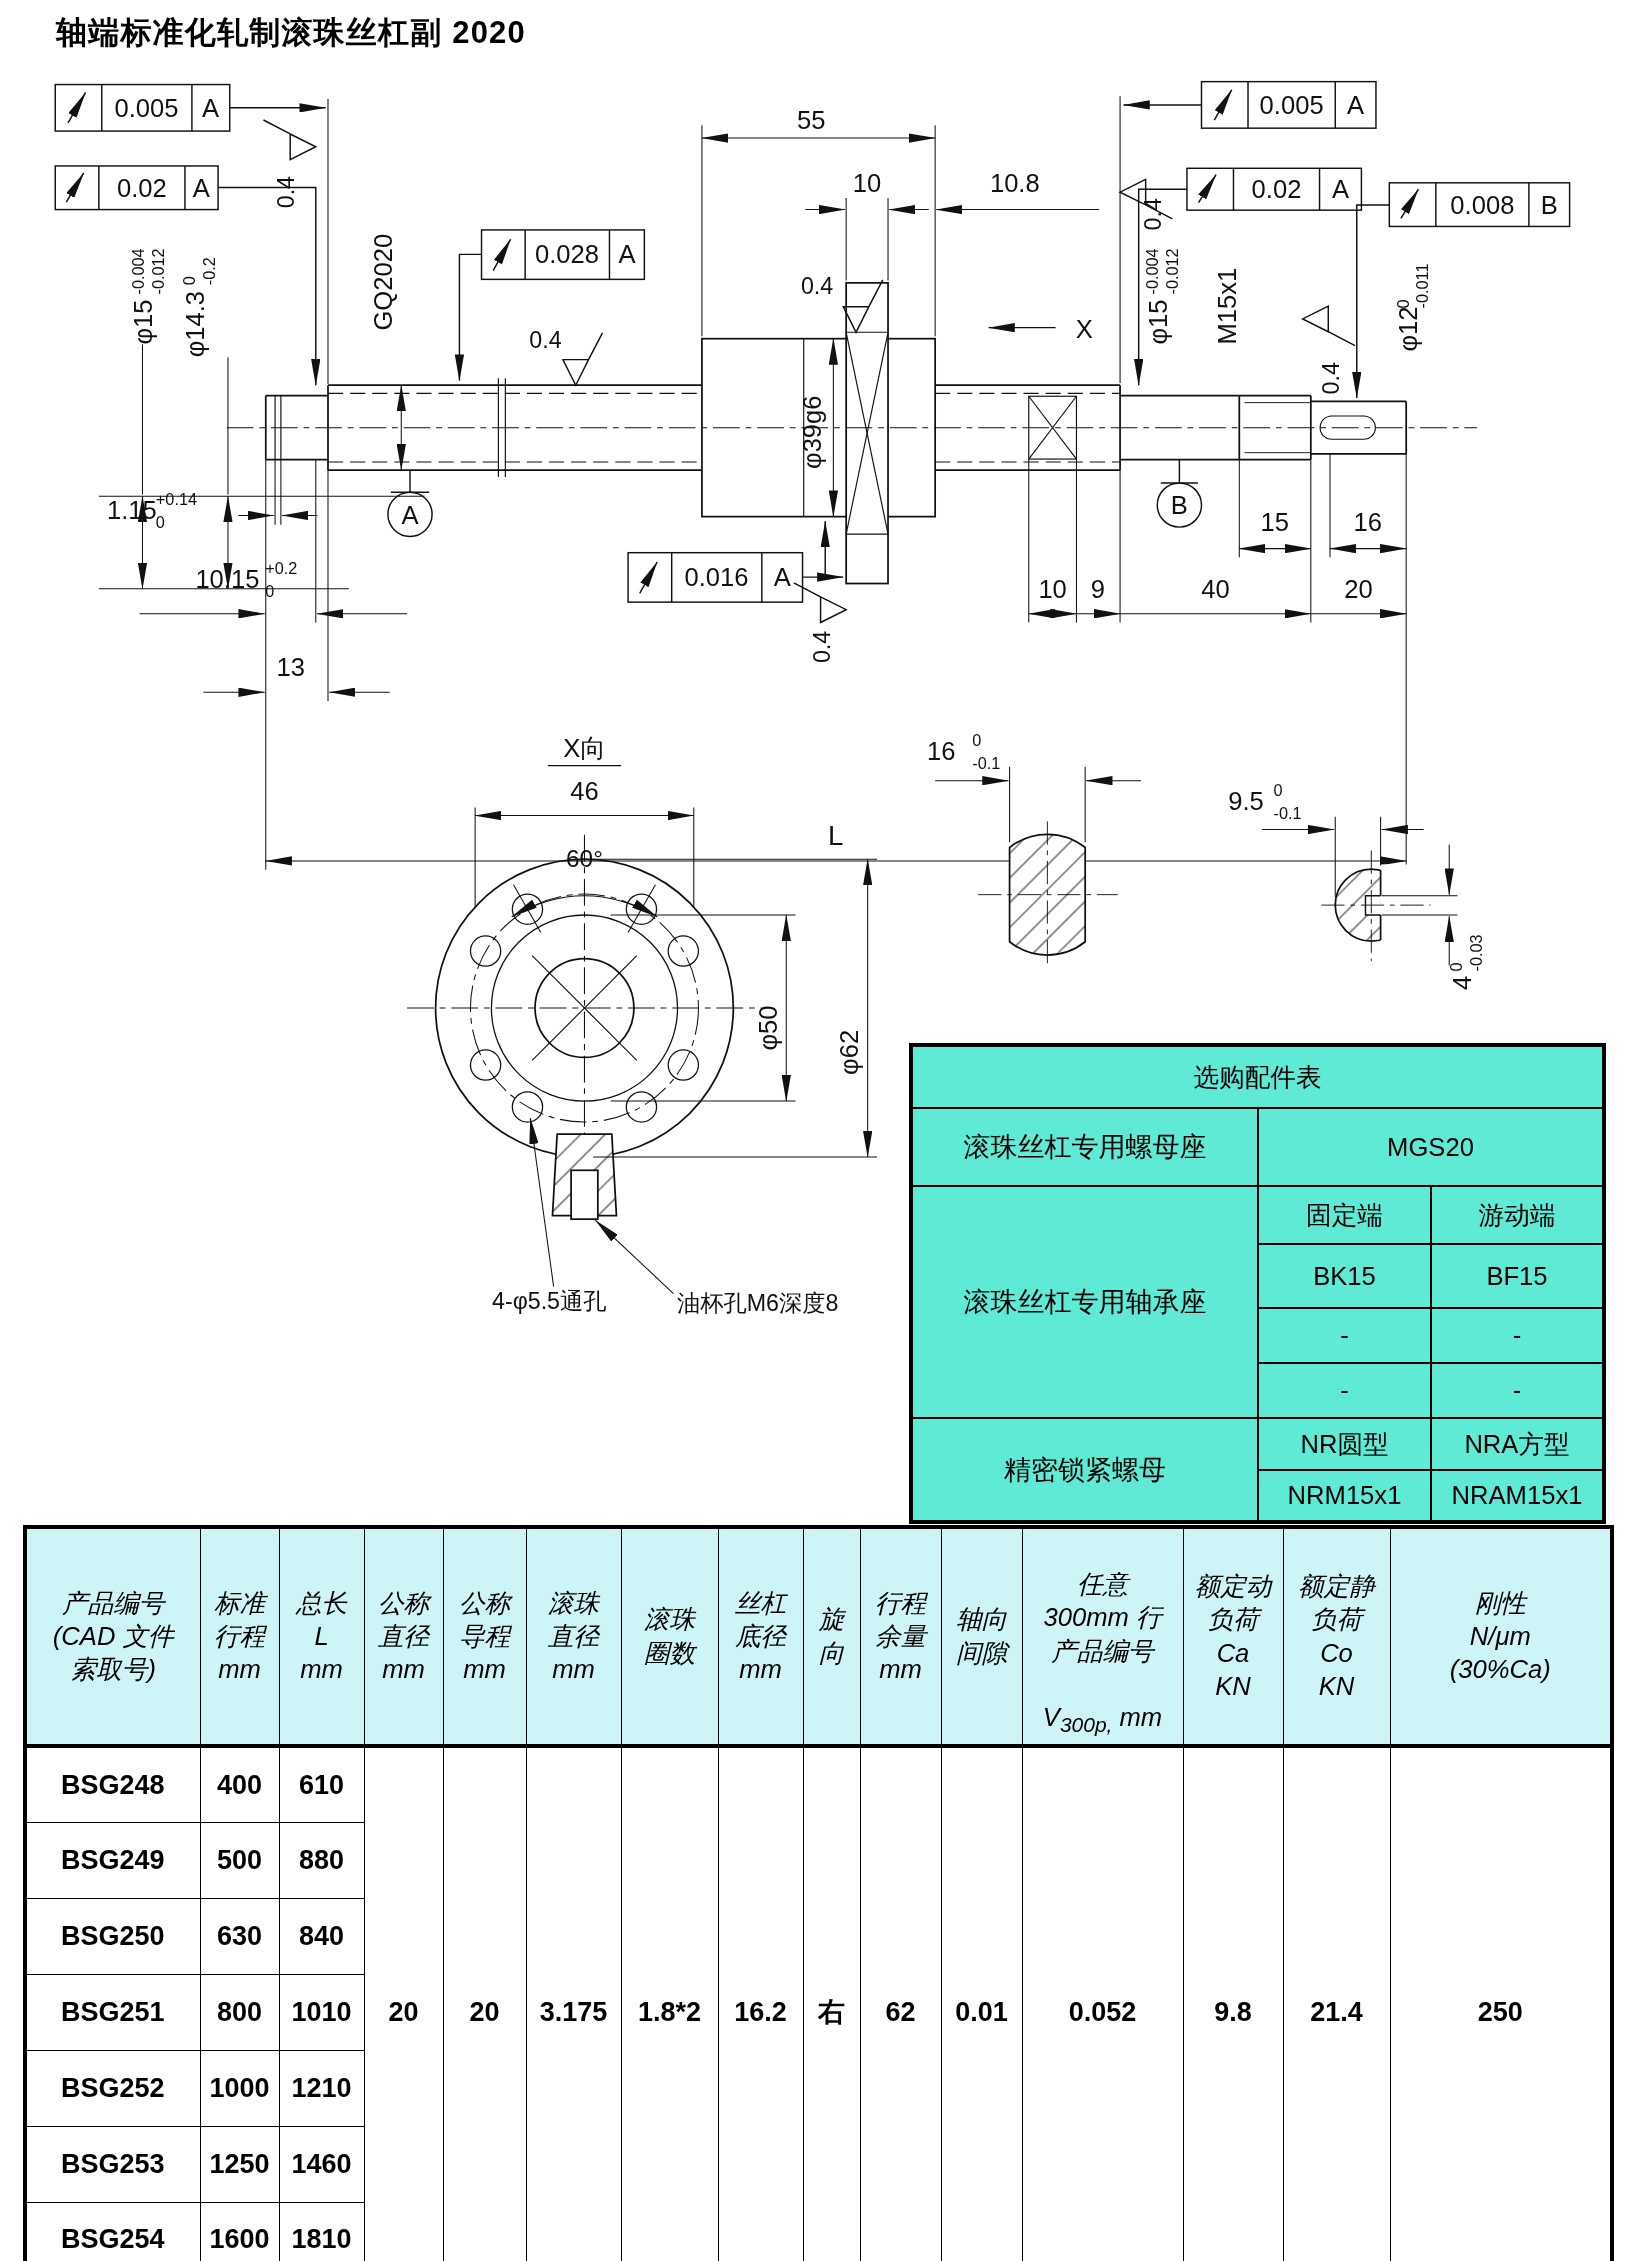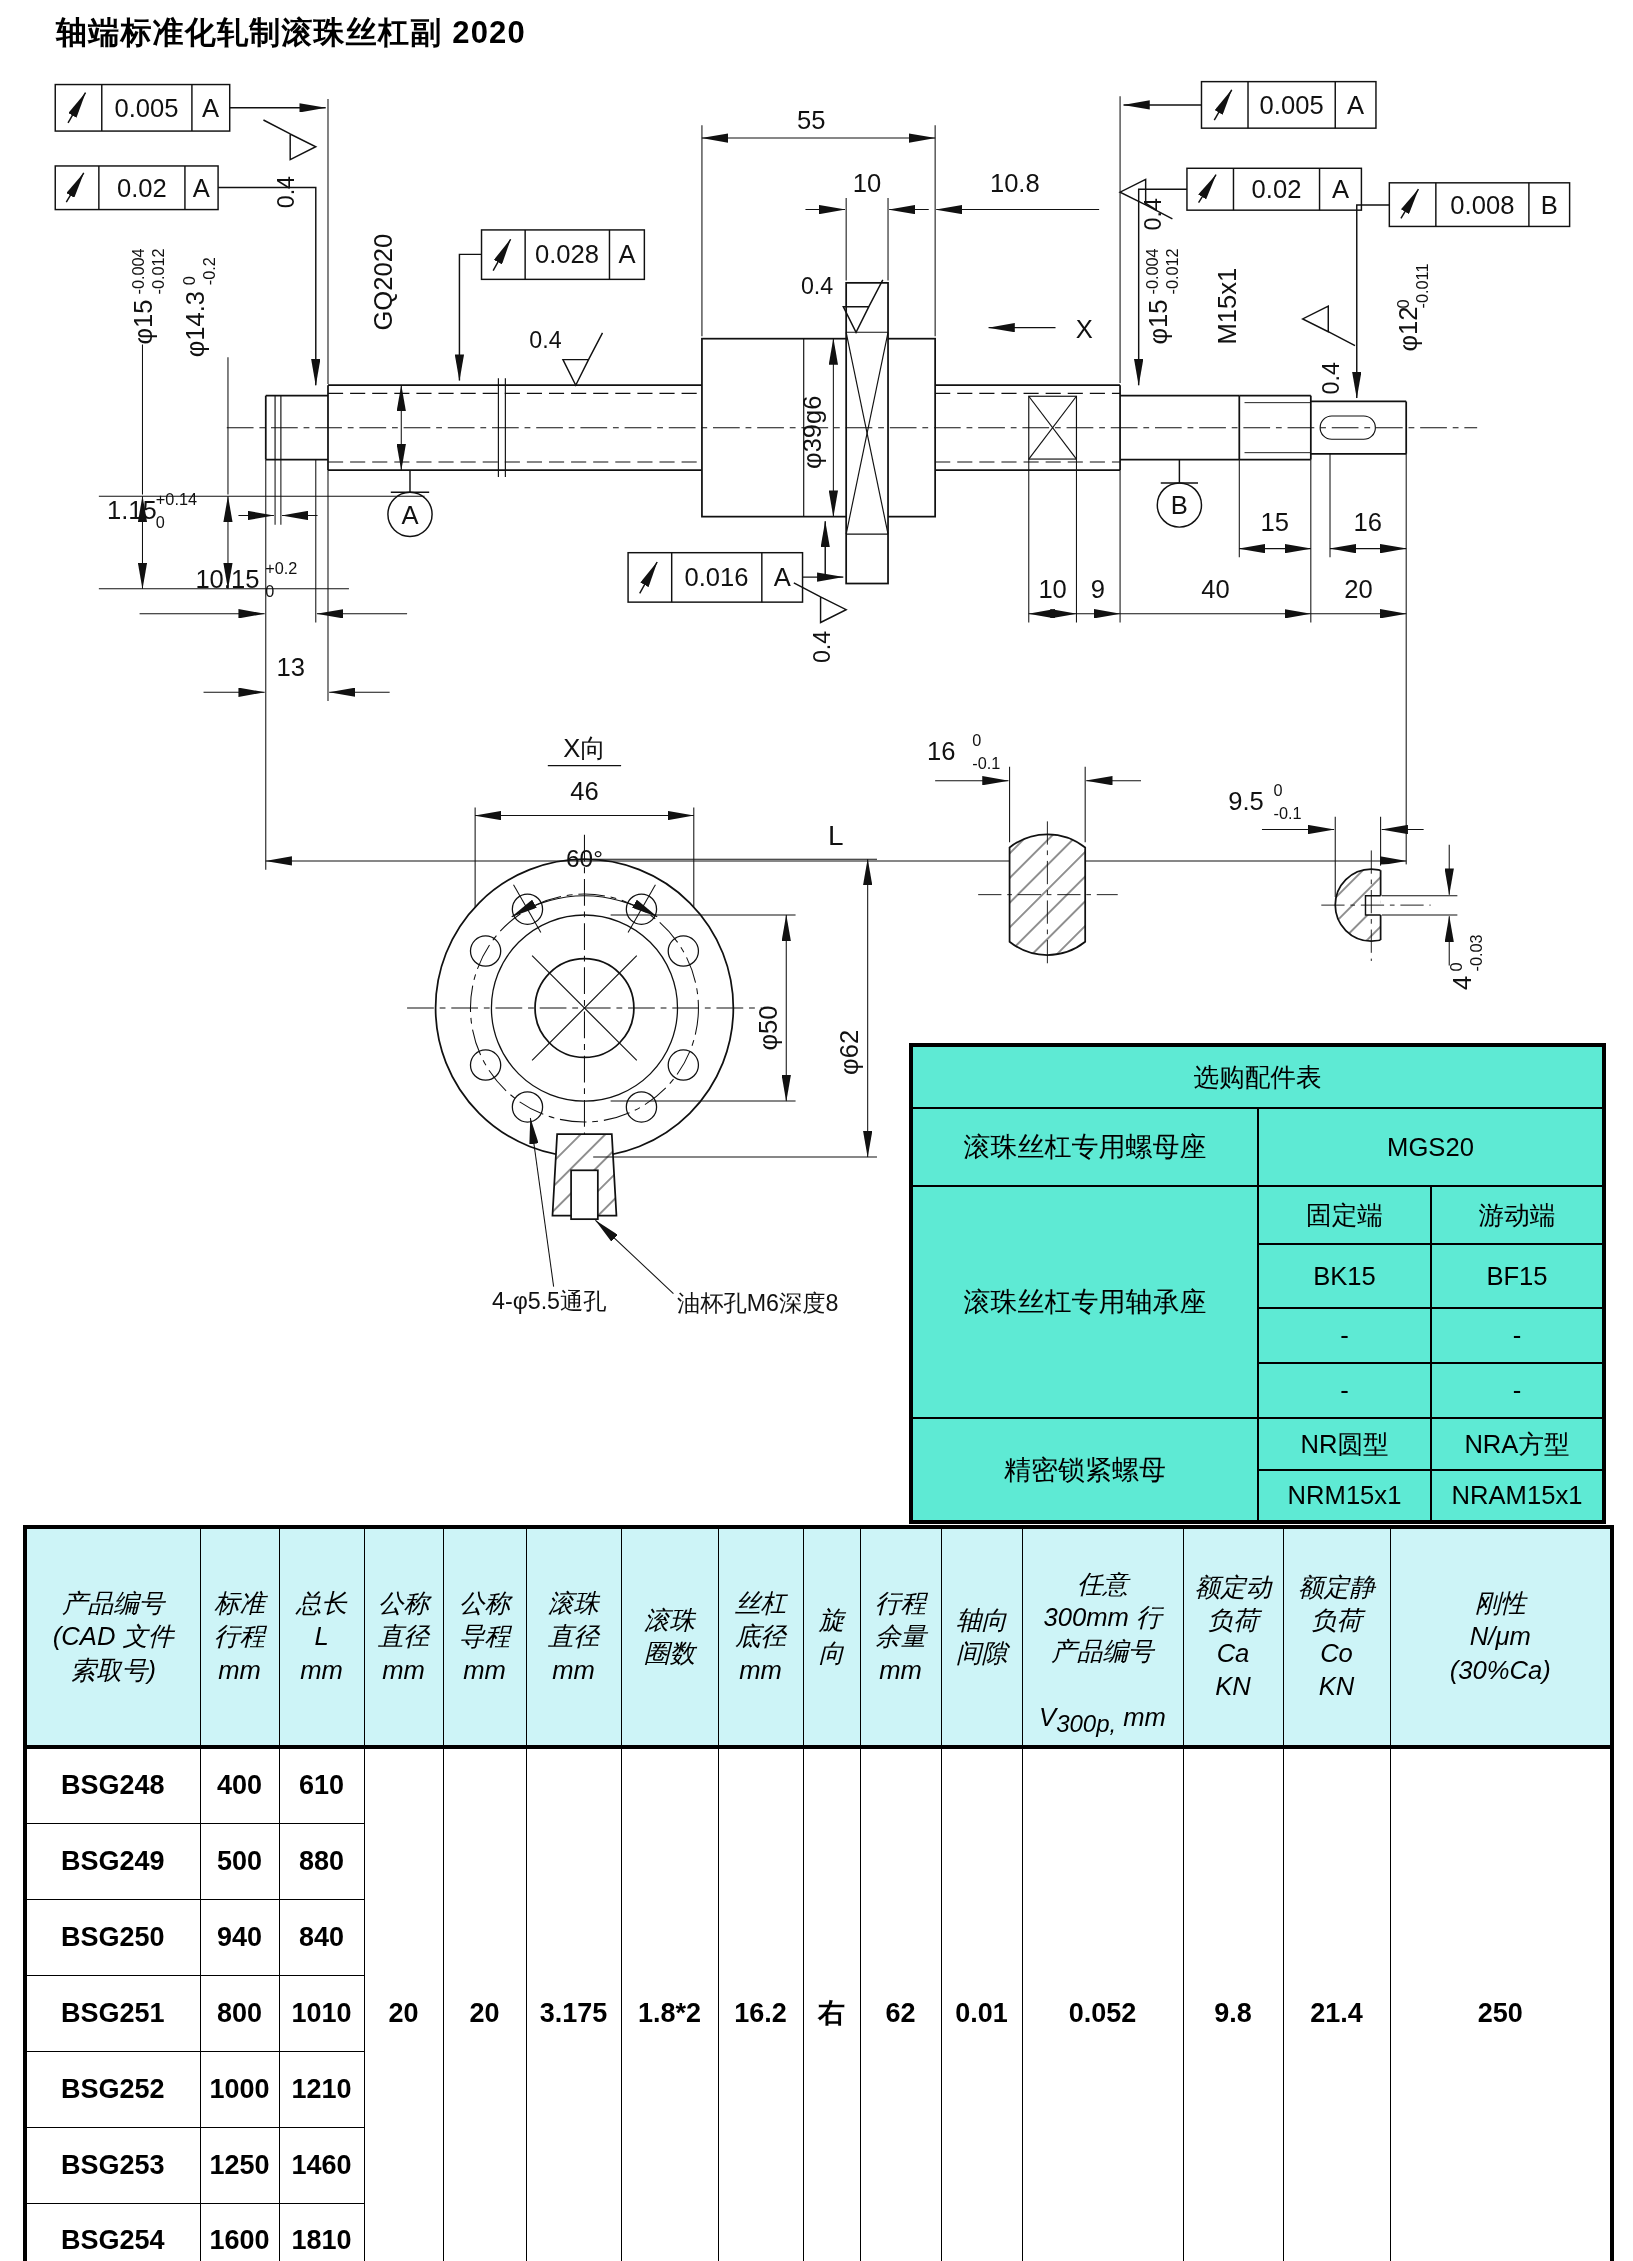--- a/index.html
+++ b/index.html
@@ -38,21 +38,21 @@
     border:1.7px solid #000; text-align:center; vertical-align:middle;
     font-size:27px; color:#000; overflow:hidden;
   }
   #spec thead td {
     background:#cdf4f7; font-size:25.6px; line-height:1.3;
     white-space:pre-line; border-bottom:4.1px solid #000; padding:5.8px 1.2px;
   }
   #spec tbody td.code { text-align:left; padding-left:34px; }
   #spec tbody tr { height:76px;font-weight:bold; }
   #spec thead tr { height:193px;font-style:italic; }
-  #spec sub { font-size:24px; }
+  #spec sub { font-size:21px; }
   svg text { fill:#111; }
 </style>
 </head>
 <body>
 
 <div id="title">轴端标准化轧制滚珠丝杠副 2020</div>
 
 <svg id="drawing" viewBox="0 60 2808 2560" xmlns="http://www.w3.org/2000/svg">
   <defs>
     <marker id="ae" markerWidth="46" markerHeight="16" refX="45" refY="8" orient="auto" markerUnits="userSpaceOnUse">
@@ -583,21 +583,21 @@
       <td rowspan="7">21.4</td>
       <td rowspan="7">250</td>
     </tr>
     <tr>
       <td class="code">BSG249</td>
       <td>500</td>
       <td>880</td>
     </tr>
     <tr>
       <td class="code">BSG250</td>
-      <td>940</td>
+      <td>630</td>
       <td>840</td>
     </tr>
     <tr>
       <td class="code">BSG251</td>
       <td>800</td>
       <td>1010</td>
     </tr>
     <tr>
       <td class="code">BSG252</td>
       <td>1000</td>

